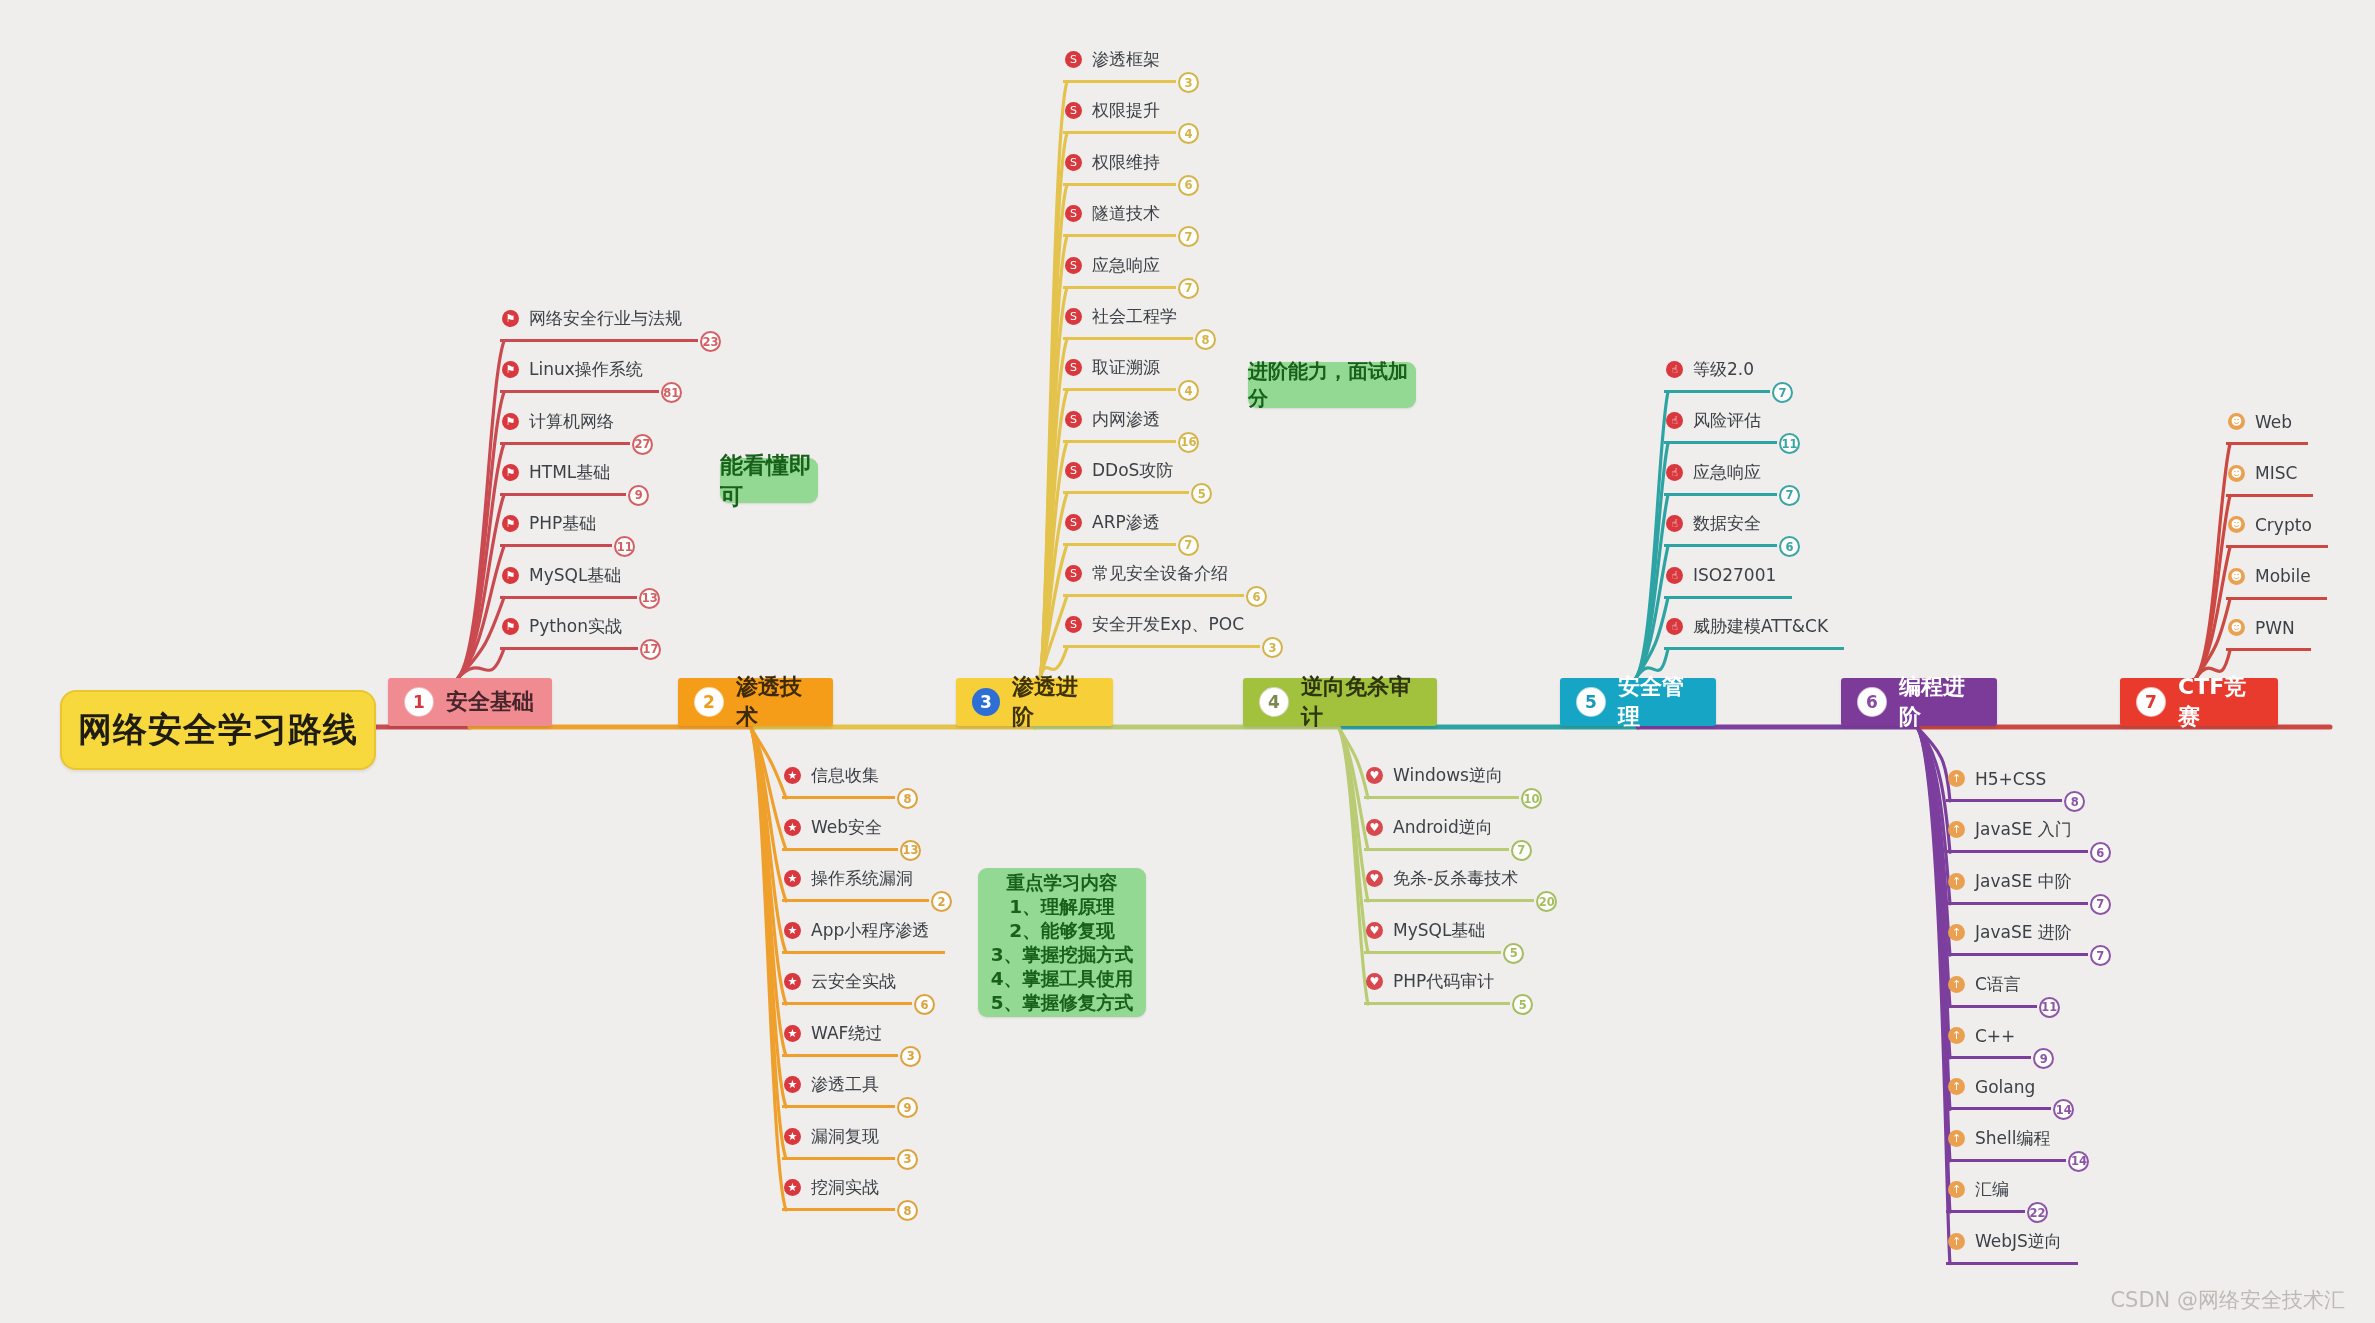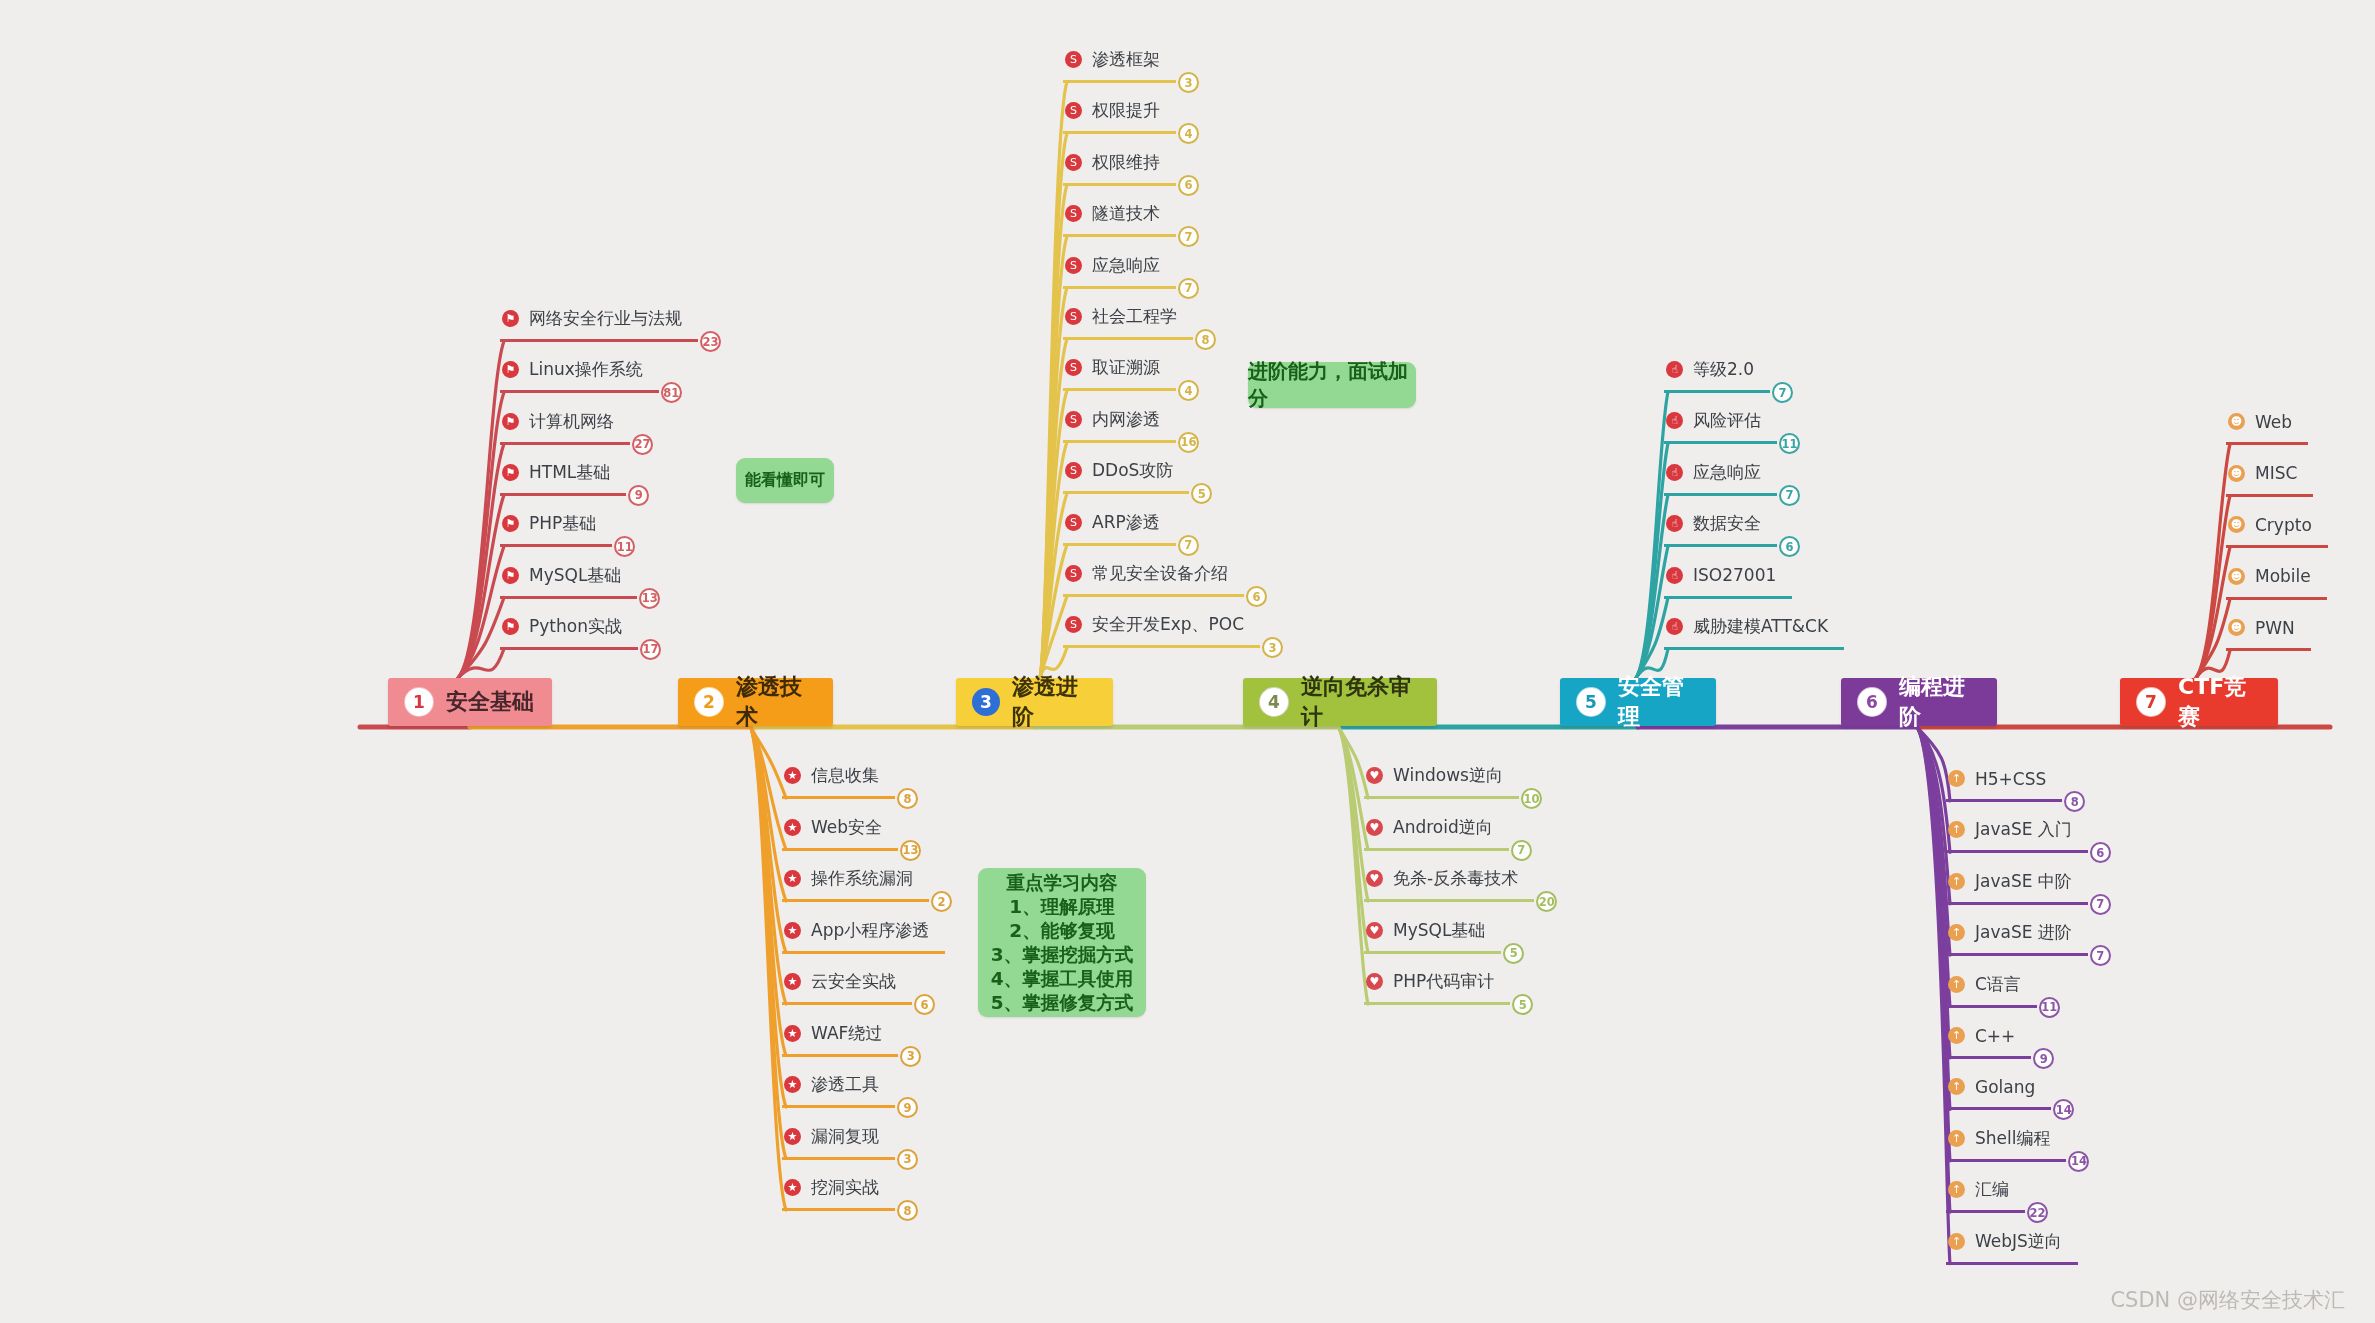--- a/index.html
+++ b/index.html
@@ -87,22 +87,25 @@
       <path d="M 1916 726 C 1942 754, 1946 1117.8, 1950 1160.8" stroke="#7c3f9e" stroke-width="3.2" fill="none" stroke-linecap="round"></path>
       <path d="M 1916 726 C 1942 754, 1946 1169.2, 1950 1212.2" stroke="#7c3f9e" stroke-width="3.2" fill="none" stroke-linecap="round"></path>
       <path d="M 1916 726 C 1942 754, 1946 1220.6, 1950 1263.6" stroke="#7c3f9e" stroke-width="3.2" fill="none" stroke-linecap="round"></path>
       <path d="M 2196 678 C 2215 650, 2219 489, 2230 444" stroke="#cc4842" stroke-width="3.2" fill="none" stroke-linecap="round"></path>
       <path d="M 2196 678 C 2215 650, 2219 540.6, 2230 495.6" stroke="#cc4842" stroke-width="3.2" fill="none" stroke-linecap="round"></path>
       <path d="M 2196 678 C 2215 650, 2219 592.2, 2230 547.2" stroke="#cc4842" stroke-width="3.2" fill="none" stroke-linecap="round"></path>
       <path d="M 2196 678 C 2215 650, 2219 643.8, 2230 598.8" stroke="#cc4842" stroke-width="3.2" fill="none" stroke-linecap="round"></path>
       <path d="M 2196 678 C 2215 650, 2219 695.4, 2230 650.4" stroke="#cc4842" stroke-width="3.2" fill="none" stroke-linecap="round"></path>
     </svg>
 
-
-  <div class="note" style="left: 720px; top: 458px; width: 98px; height: 45px; font-size: 16px; background: rgb(147, 216, 147); color: rgb(23, 97, 26); margin-left: 16px;">
+  <div class="root-node" style="left: 60px; top: 690px; width: 312px; height: 76px; background: rgb(247, 217, 62); color: rgb(31, 28, 20);">
+    <span>网络安全学习路线</span>
+  </div>
+
+  <div class="note" style="left: 720px; top: 458px; width: 98px; height: 45px; font-size: 23px; background: rgb(147, 216, 147); color: rgb(23, 97, 26);">
     <span>能看懂即可</span>
   </div>
 
   <div class="note" style="left: 1248px; top: 362px; width: 168px; height: 46px; font-size: 20px; background: rgb(147, 216, 147); color: rgb(23, 97, 26);">
     <span>进阶能力，面试加分</span>
   </div>
 
   <div class="note note-multi" id="note3" style="left: 978px; top: 868px; width: 168px; height: 149px; font-size: 18.5px; line-height: 24px; background: rgb(147, 216, 147); color: rgb(23, 97, 26);">
       <div>重点学习内容</div>
       <div>1、理解原理</div>

